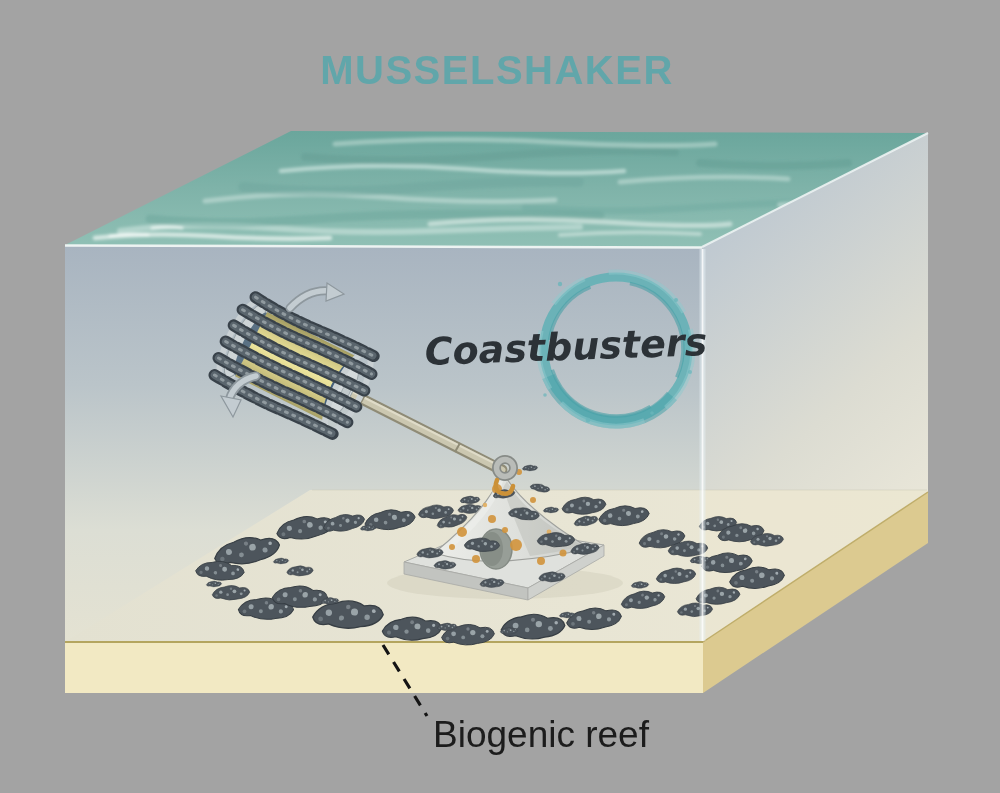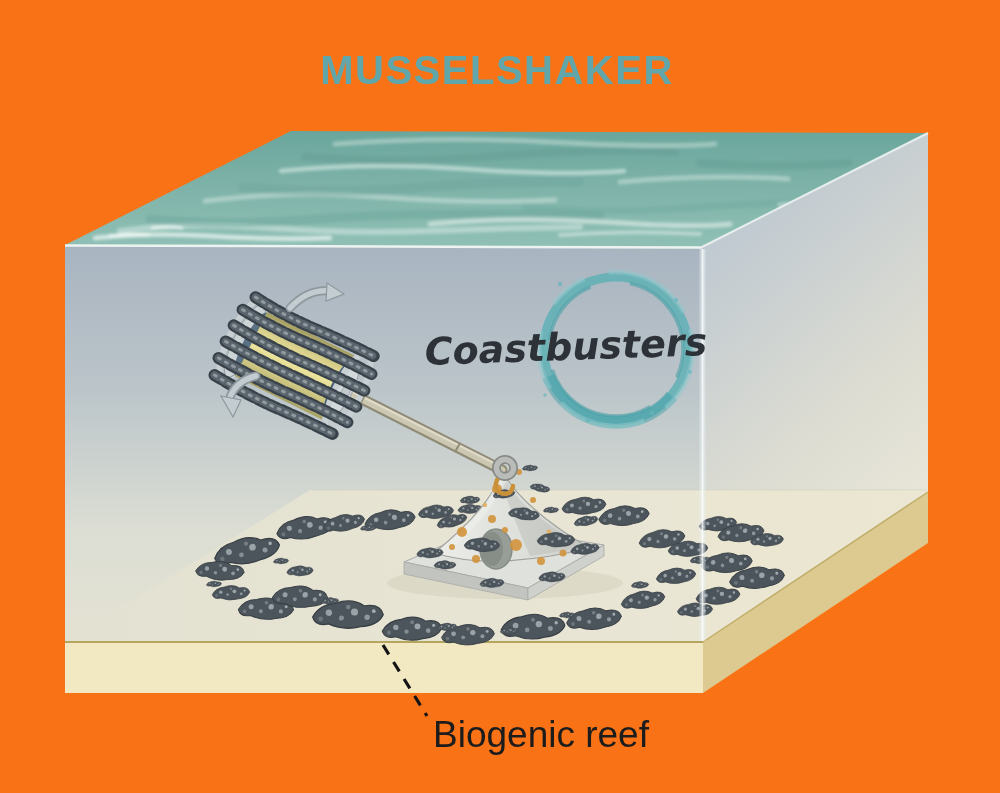--- a/index.html
+++ b/index.html
@@ -1,16 +1,16 @@
 <!DOCTYPE html>
 <html><head>
 <meta charset="utf-8">
 <style>
   html,body{margin:0;padding:0;background:#ffffff;}
-  .canvas{position:relative;width:1000px;height:793px;background:#f97316;overflow:hidden;margin:0 auto;}
+  .canvas{position:relative;width:1000px;height:793px;background:#a3a3a3;overflow:hidden;margin:0 auto;}
   svg{position:absolute;left:0;top:0;display:block;}
   .title{font:700 40px "Liberation Sans",sans-serif;fill:#61a6aa;letter-spacing:1.5px;}
   .logoText{font:italic 600 38px "DejaVu Sans",sans-serif;fill:#2c3237;}
   .reefLabel{font:400 37px "Liberation Sans",sans-serif;fill:#1c1c1c;}
   .wl{fill:none;stroke-linecap:round;}
   use.rope{fill:none;stroke-linecap:round;}
   .r1{stroke:#39424a;stroke-width:12;stroke-dasharray:9 3.5;}
   .r2{stroke:#5a656d;stroke-width:7.5;stroke-dasharray:5 4;}
   .r3{stroke:#909a9f;stroke-width:3;stroke-dasharray:2 6;}
 </style>

